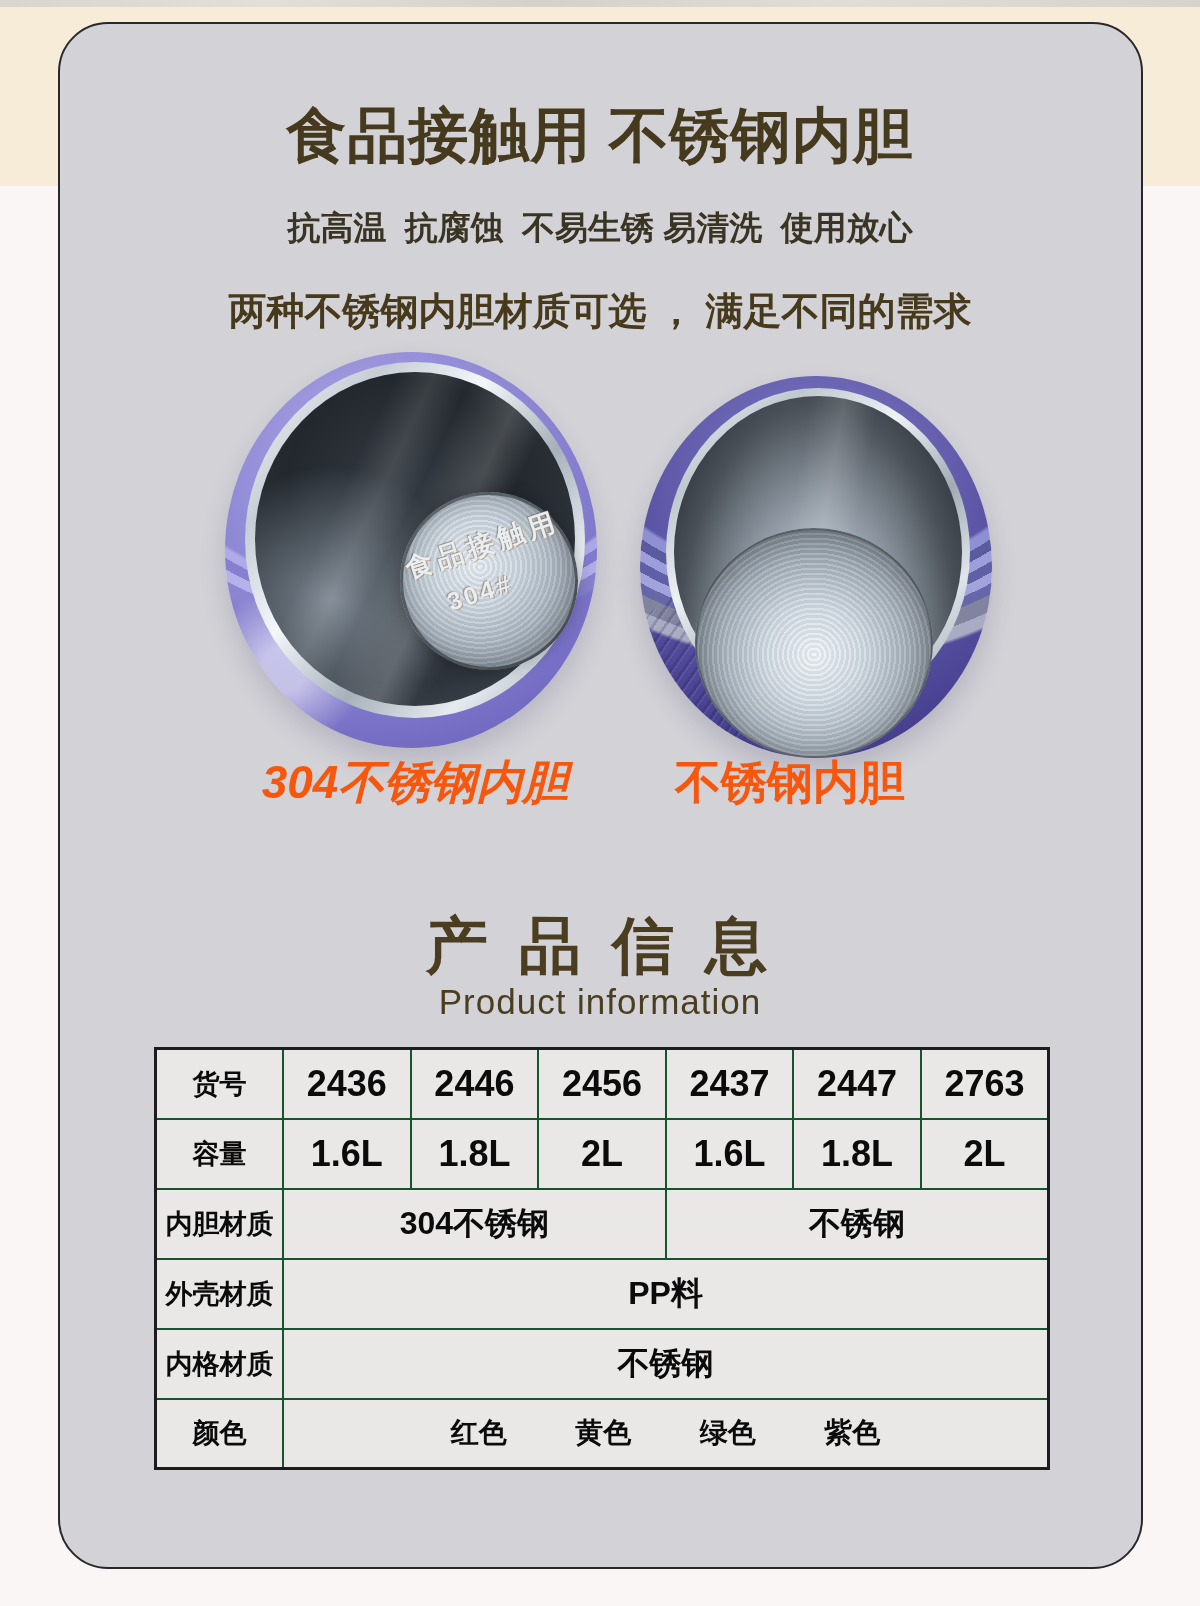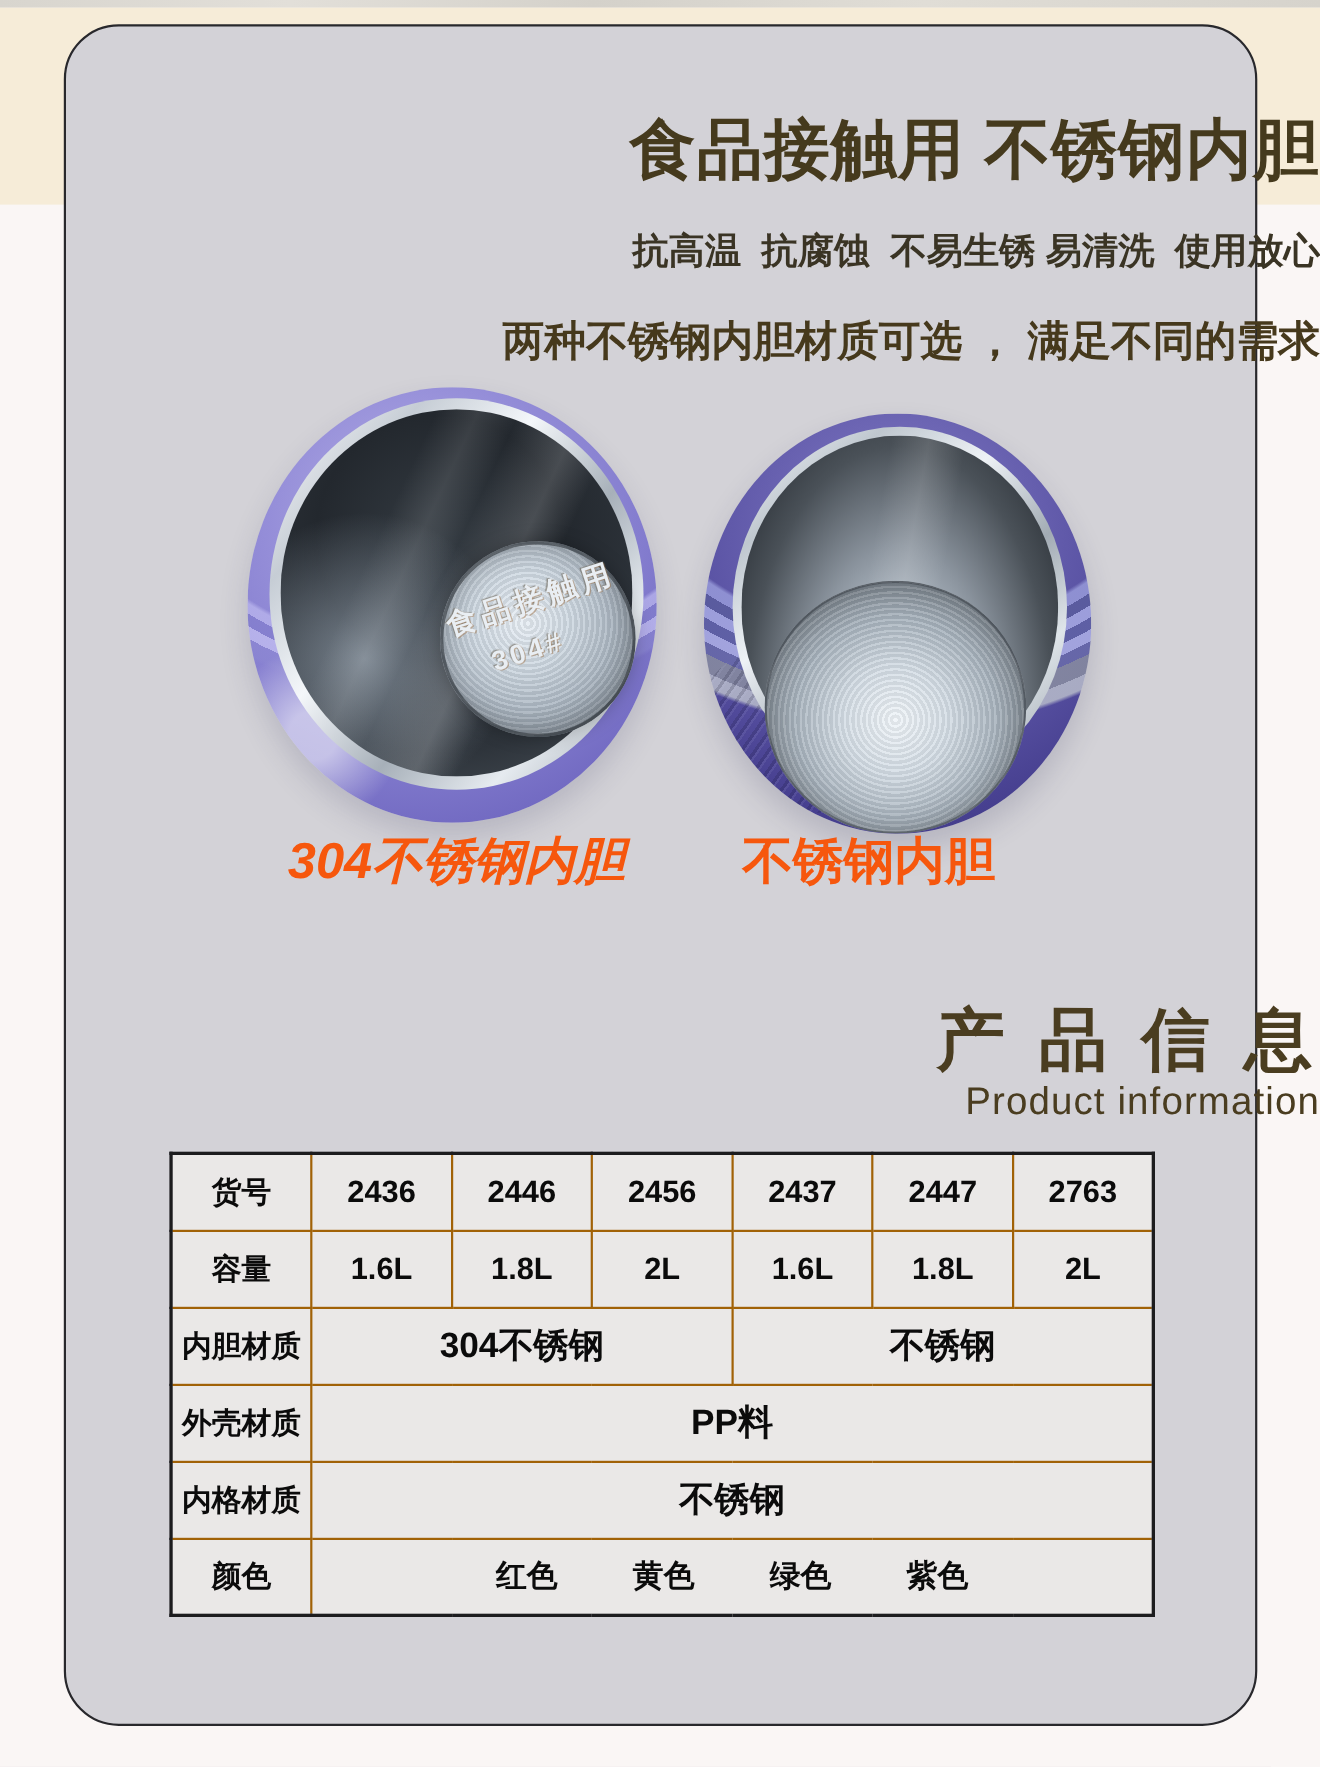--- a/index.html
+++ b/index.html
@@ -8,21 +8,21 @@
   .page { position:relative; width:1200px; height:1606px; margin:0 auto;
           background:#faf6f5; overflow:hidden; }
 
   .top-strip { position:absolute; left:0; top:0; width:1200px; height:7px;
     background:linear-gradient(90deg,#d8d5ce 0%,#e2dfd9 22%,#d4d1ca 45%,#e0ddd6 70%,#d6d3cc 100%); }
   .cream-band { position:absolute; left:0; top:7px; width:1200px; height:179px; background:#f6ecd8; }
 
   .card { position:absolute; left:58px; top:22px; width:1085px; height:1547px;
     background:#d3d2d7; border:2px solid #28282c; border-radius:50px; }
 
-  .center-text { position:absolute; left:0; width:1200px; text-align:right; }
+  .center-text { position:absolute; left:0; width:1200px; text-align:center; }
   .keep-space { white-space:pre; }
 
   .title    { top:103px; font-size:60px; line-height:66px; font-weight:700; color:#453a1d; letter-spacing:1px; }
   .subtitle { top:206px; font-size:33px; line-height:44px; font-weight:700; color:#3a3424; }
   .tagline  { top:288px; font-size:38px; line-height:46px; font-weight:700; color:#46391c; }
 
   
   .cup { position:absolute; border-radius:50%; overflow:hidden; }
   .cup-left { left:225px; top:352px; width:372px; height:396px;
     background:
@@ -73,24 +73,24 @@
     color:#f6570d; text-align:center; }
   .caption-left  { left:215px; width:400px;font-style:italic; }
   .caption-right { left:600px; width:380px; }
 
   .section-cn { top:906px; font-size:62px; line-height:80px; font-weight:700; color:#4a3d20; letter-spacing:7px; }
   .section-en { top:984px; font-size:35px; line-height:36px; font-weight:400; color:#4a3d20; letter-spacing:1px; }
 
   
   .spec-table { position:absolute; left:154px; top:1047px; width:896px;
     border-collapse:collapse; table-layout:fixed; border:3px solid #1c1c1e; }
-  .spec-table td { border:2px solid #a16207; background:#eae8e7; height:70px;
+  .spec-table td { border:2px solid #14532d; background:#eae8e7; height:70px;
     text-align:center; vertical-align:middle; color:#0b0b0b; }
   .spec-table td.lbl { font-size:27px; font-weight:700; }
-  .spec-table td.val { font-size:28px; font-weight:700; }
+  .spec-table td.val { font-size:36px; font-weight:700; }
   .spec-table td.val-cn { font-size:32px; font-weight:700; }
   .color-item { display:inline-block; margin:0 32px; font-size:28px; font-weight:700; }
 </style>
 </head>
 <body>
 
 <div class="page">
 
   <div class="top-strip"></div>
   <div class="cream-band"></div>

